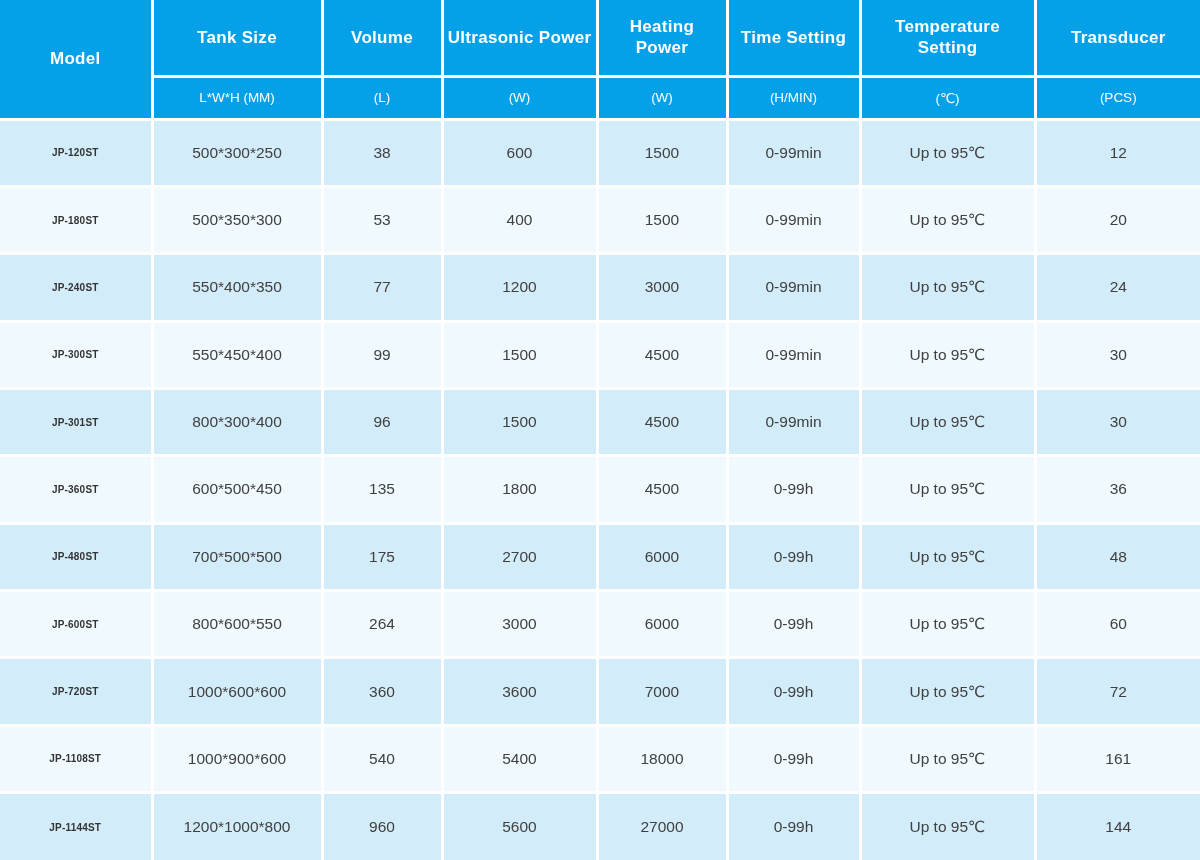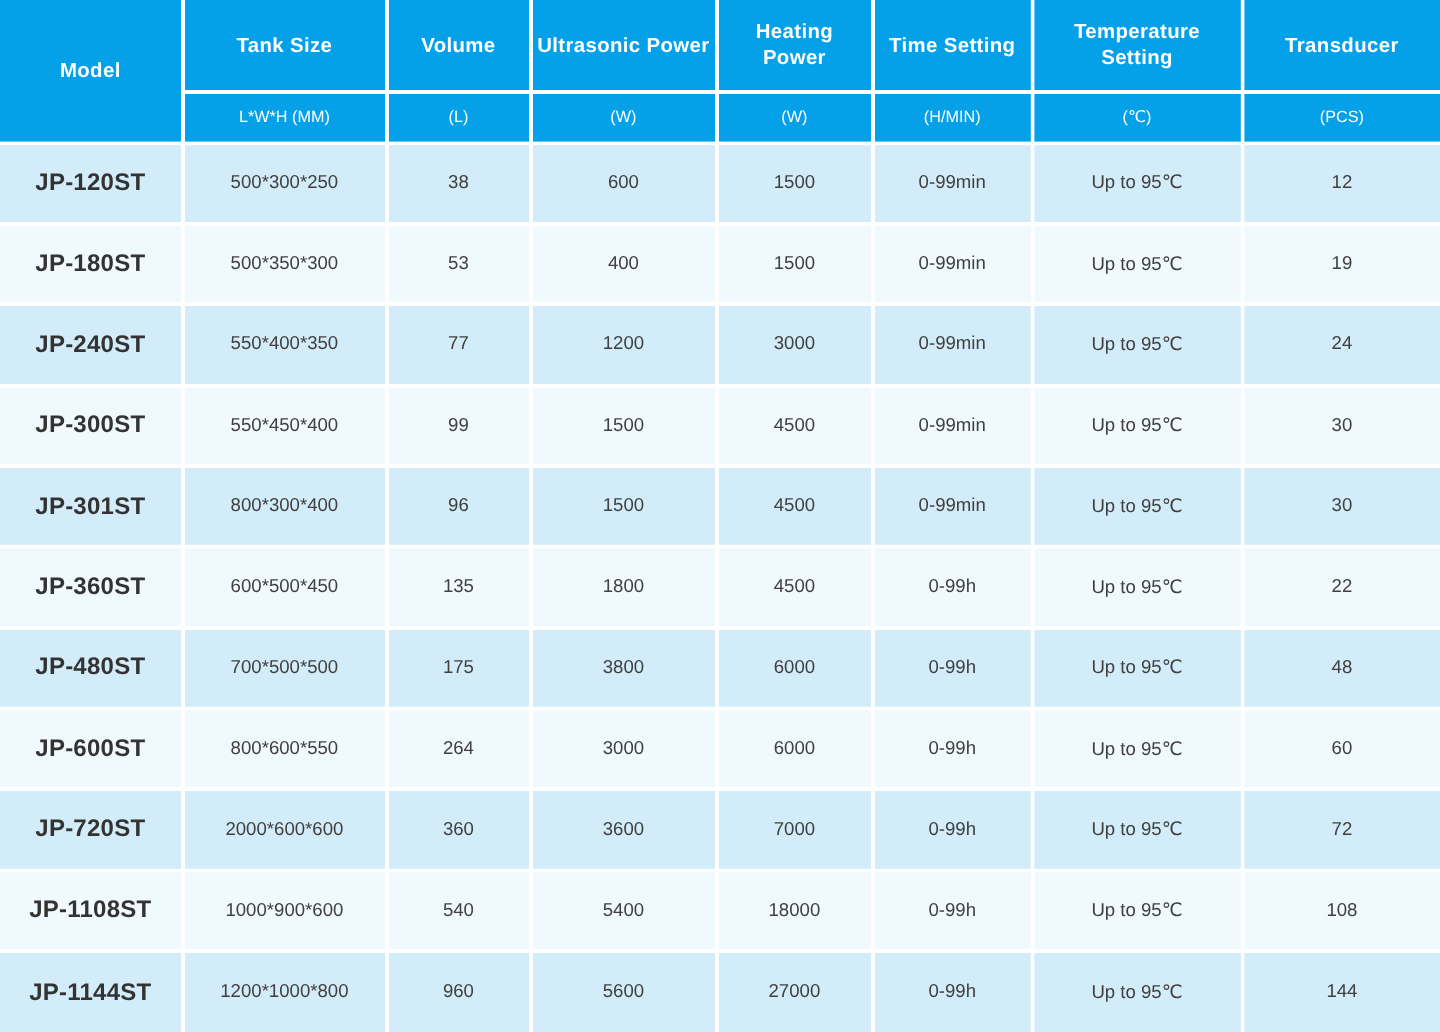--- a/index.html
+++ b/index.html
@@ -39,21 +39,21 @@
   tbody tr { height: 67px; }
   tbody tr:nth-child(odd)  td { background: var(--row-odd-bg,  #d3ecf9); }
   tbody tr:nth-child(even) td { background: var(--row-even-bg, #f0f9fd); }
   td {
     color: var(--data-text, #404040);
     font-size: 15.5px;
   }
   td.model {
     font-weight: bold;
     color: var(--model-text, #333333);
-    font-size: 20px;
+    font-size: 10px;
     letter-spacing: 0.2px;
   }
 </style>
 </head>
 <body>
 
 <table class="spec">
   <colgroup>
     <col style="width:152px">
       <col style="width:170px">
@@ -97,21 +97,21 @@
         <td>12</td>
       </tr>
       <tr>
         <td class="model">JP-180ST</td>
         <td>500*350*300</td>
         <td>53</td>
         <td>400</td>
         <td>1500</td>
         <td>0-99min</td>
         <td>Up to 95℃</td>
-        <td>19</td>
+        <td>20</td>
       </tr>
       <tr>
         <td class="model">JP-240ST</td>
         <td>550*400*350</td>
         <td>77</td>
         <td>1200</td>
         <td>3000</td>
         <td>0-99min</td>
         <td>Up to 95℃</td>
         <td>24</td>
@@ -137,61 +137,61 @@
         <td>30</td>
       </tr>
       <tr>
         <td class="model">JP-360ST</td>
         <td>600*500*450</td>
         <td>135</td>
         <td>1800</td>
         <td>4500</td>
         <td>0-99h</td>
         <td>Up to 95℃</td>
-        <td>22</td>
+        <td>36</td>
       </tr>
       <tr>
         <td class="model">JP-480ST</td>
         <td>700*500*500</td>
         <td>175</td>
-        <td>3800</td>
+        <td>2700</td>
         <td>6000</td>
         <td>0-99h</td>
         <td>Up to 95℃</td>
         <td>48</td>
       </tr>
       <tr>
         <td class="model">JP-600ST</td>
         <td>800*600*550</td>
         <td>264</td>
         <td>3000</td>
         <td>6000</td>
         <td>0-99h</td>
         <td>Up to 95℃</td>
         <td>60</td>
       </tr>
       <tr>
         <td class="model">JP-720ST</td>
-        <td>2000*600*600</td>
+        <td>1000*600*600</td>
         <td>360</td>
         <td>3600</td>
         <td>7000</td>
         <td>0-99h</td>
         <td>Up to 95℃</td>
         <td>72</td>
       </tr>
       <tr>
         <td class="model">JP-1108ST</td>
         <td>1000*900*600</td>
         <td>540</td>
         <td>5400</td>
         <td>18000</td>
         <td>0-99h</td>
         <td>Up to 95℃</td>
-        <td>108</td>
+        <td>161</td>
       </tr>
       <tr>
         <td class="model">JP-1144ST</td>
         <td>1200*1000*800</td>
         <td>960</td>
         <td>5600</td>
         <td>27000</td>
         <td>0-99h</td>
         <td>Up to 95℃</td>
         <td>144</td>

